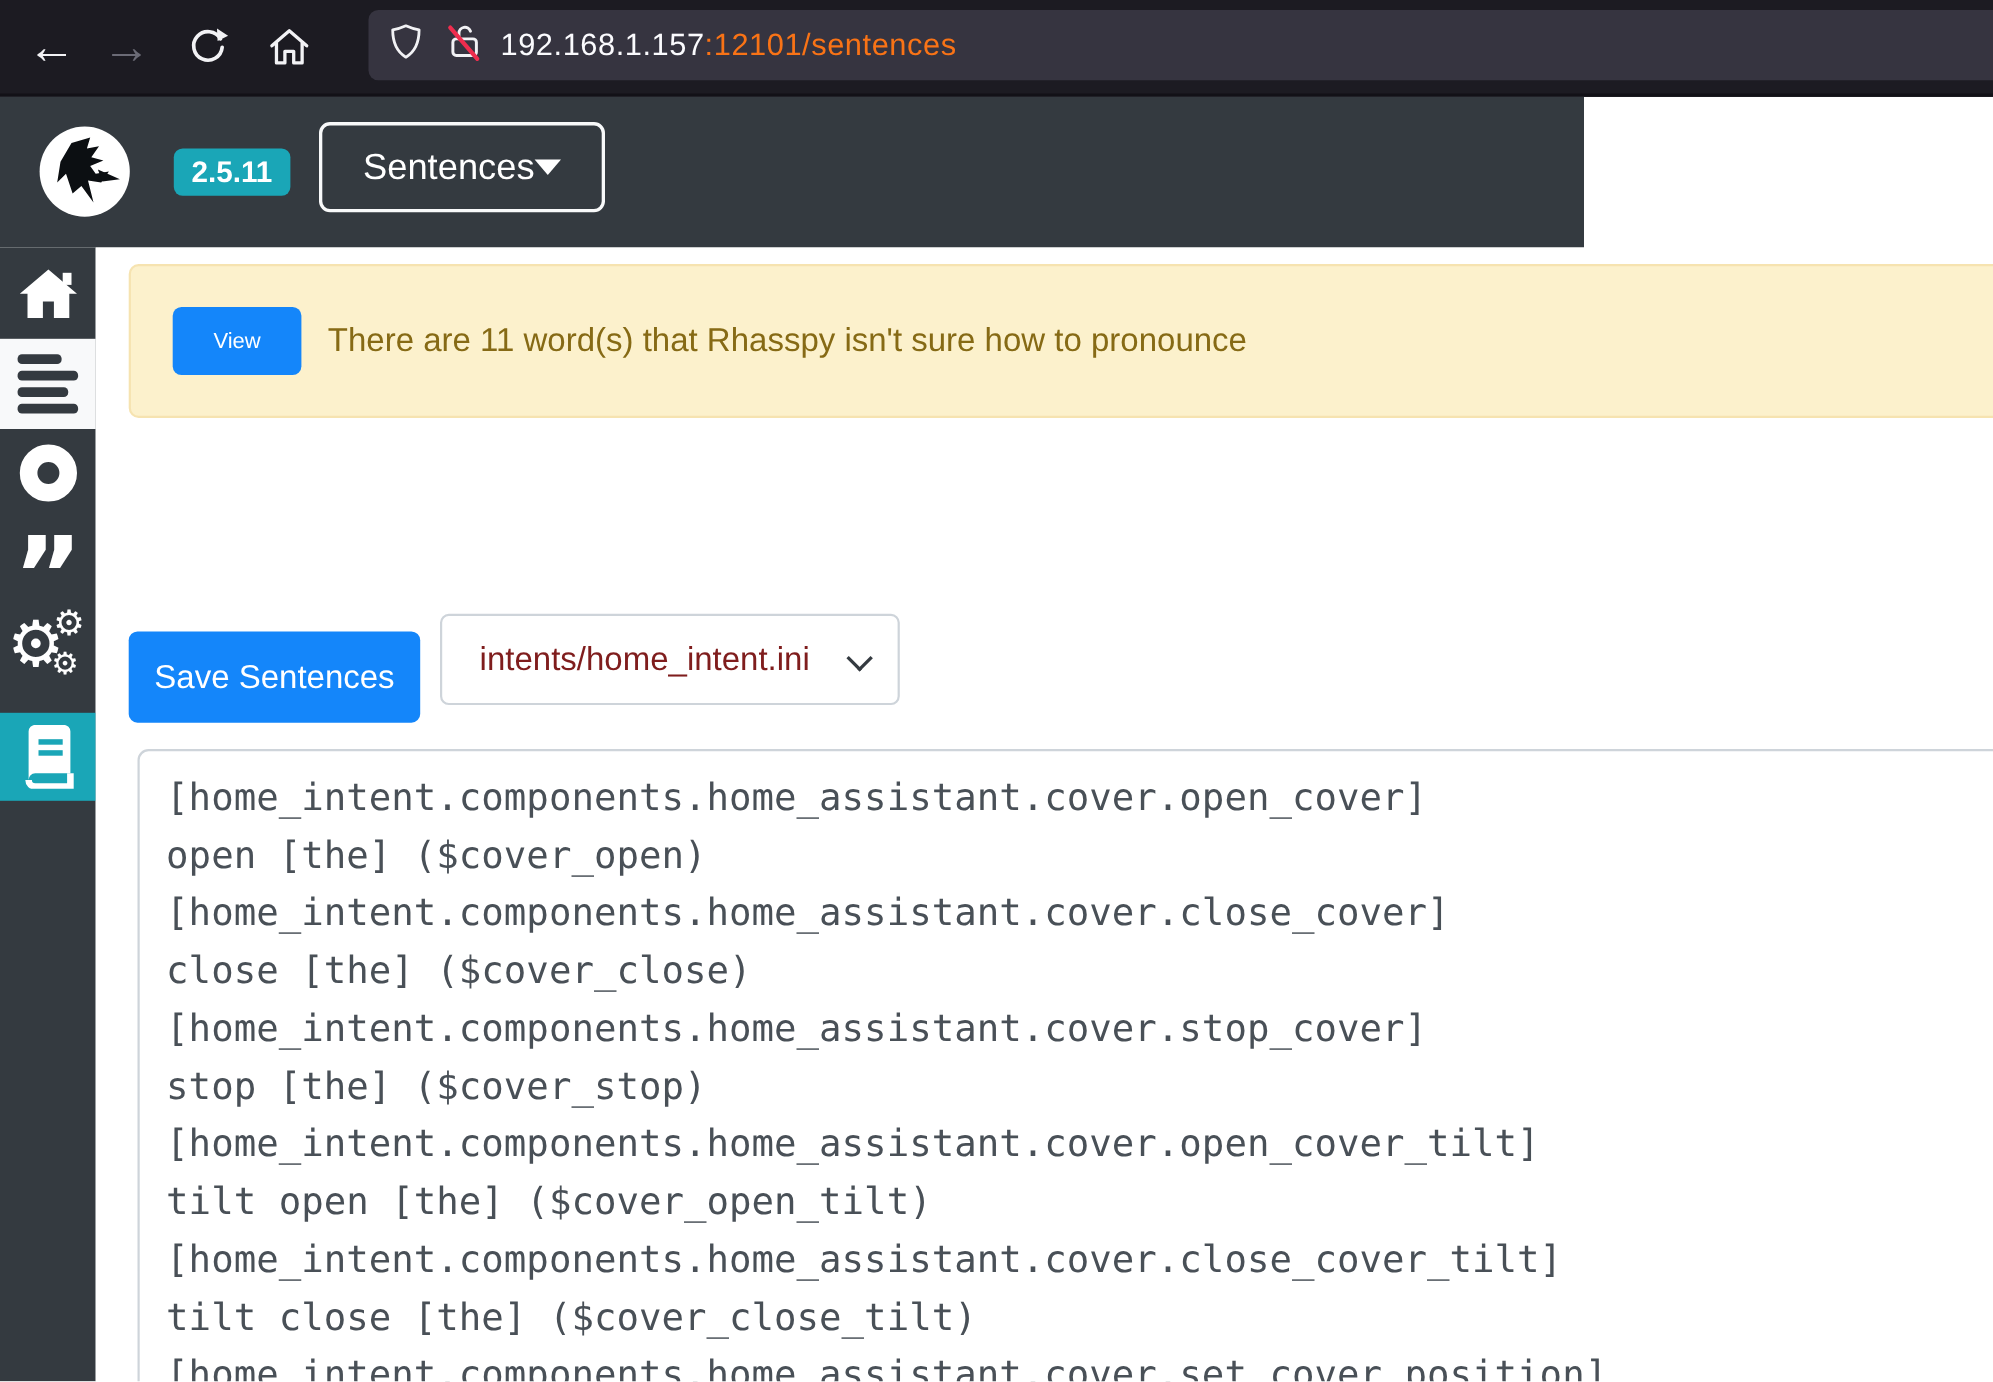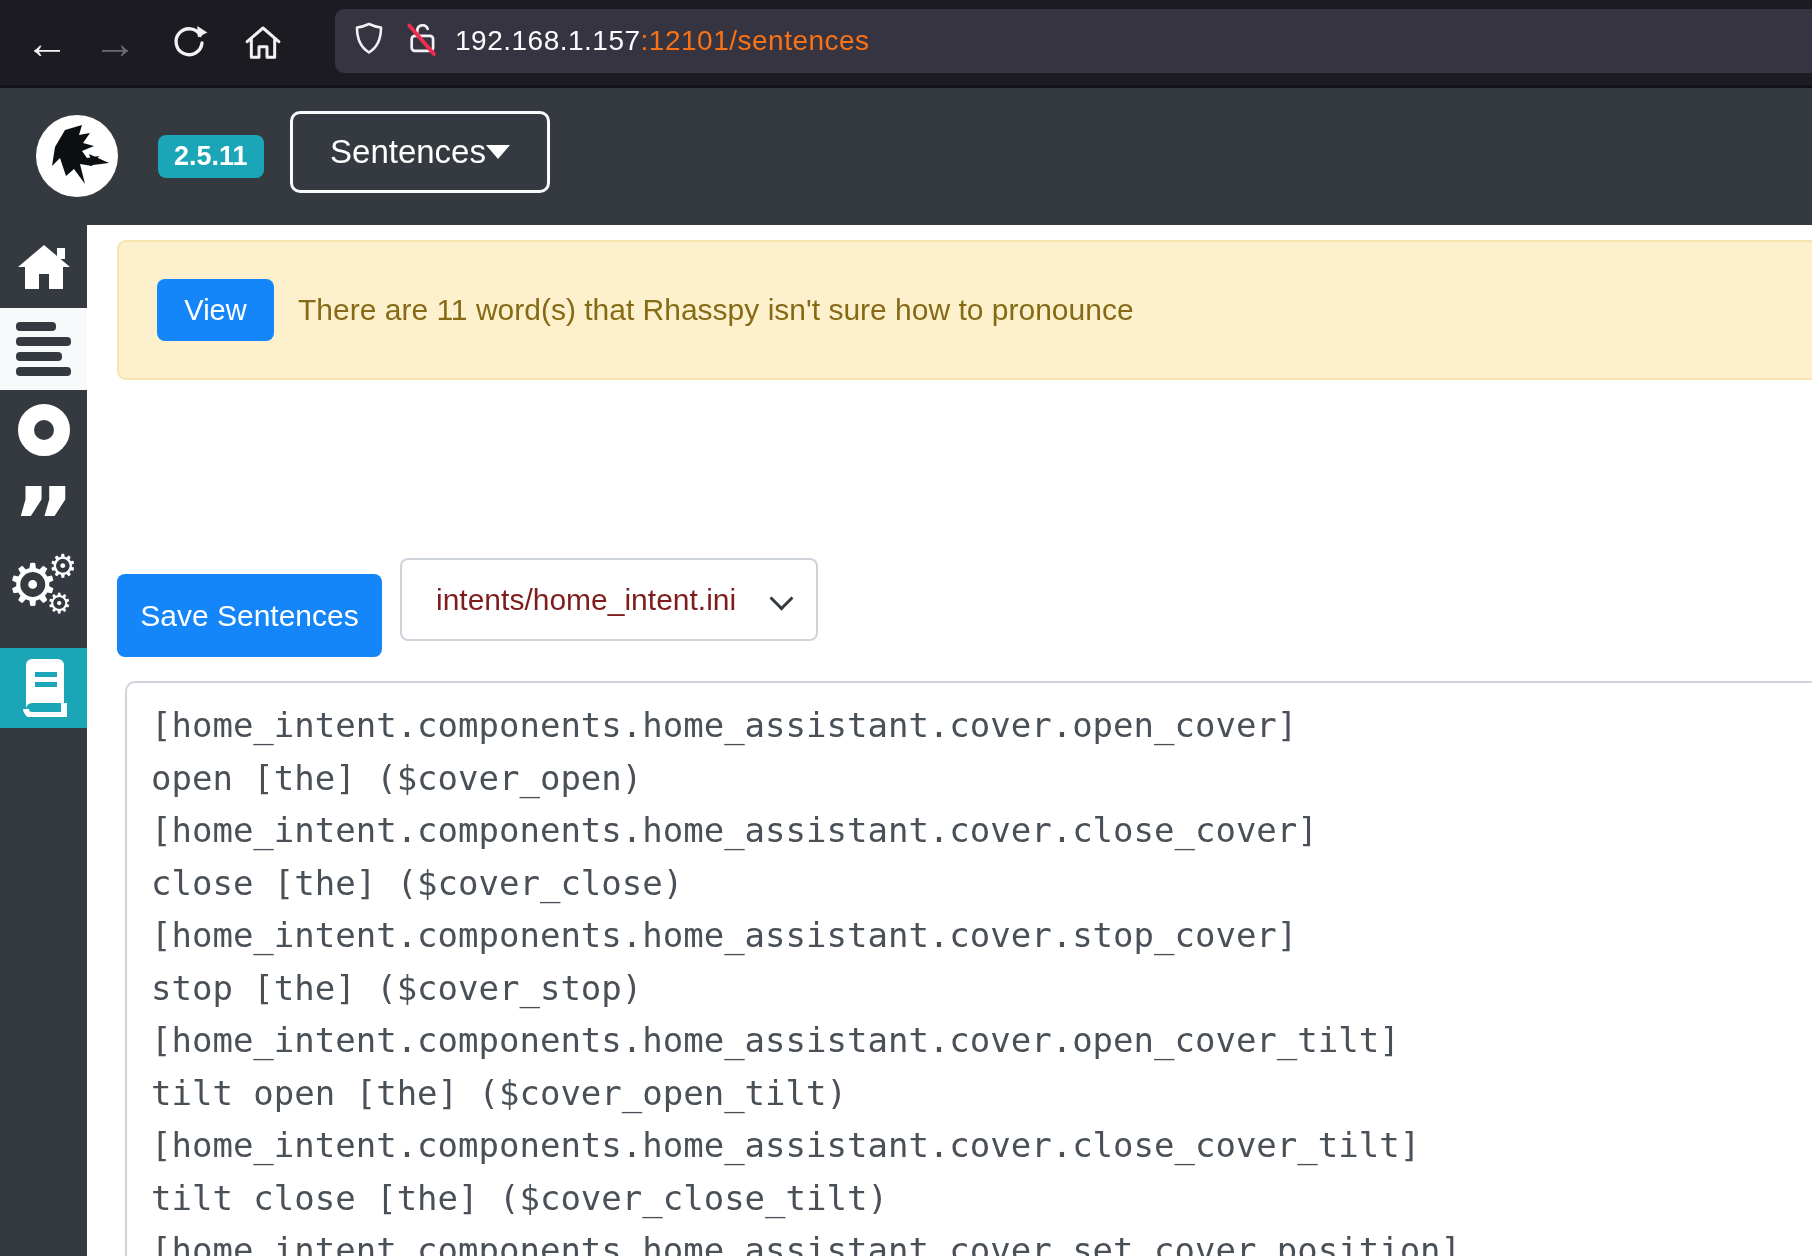--- a/index.html
+++ b/index.html
@@ -20,21 +20,21 @@
                background:#363440; border-radius:9px; display:flex; align-items:center;margin-left:25px; }
   .url-icon { position:absolute; top:50%; transform:translateY(-50%); }
   .shield-pos { left:16px; }
   .lock-pos   { left:68px; }
   .url-text { position:absolute; left:120px; top:0; height:64px; display:flex;
               align-items:center; font-size:28px; letter-spacing:.5px; white-space:nowrap; }
   .url-host { color:#fbfbfe; }
   .url-path { color:#f97316; }
 
   
-  .app-header { position:absolute; left:0; top:88px; width:1812px; height:137px; background:#343a40; }
+  .app-header { position:absolute; left:0; top:88px; width:1440px; height:137px; background:#343a40; }
   .logo { position:absolute; left:35px; top:26px; width:84px; height:84px; }
   .version-badge { position:absolute; left:158px; top:47px; height:43px; padding:0 16px;
                    background:#1aa6b7; color:#fff; font-weight:bold; font-size:27px;
                    line-height:43px; border-radius:8px; }
   .page-select { position:absolute; left:290px; top:23px; width:260px; height:82px;
                  border:3px solid #f8f9fa; border-radius:10px; background:transparent;
                  color:#fff; font-size:33px; display:flex; align-items:center;
                  justify-content:center; cursor:pointer; }
   .caret-down { width:0; height:0; border-left:12px solid transparent;
                 border-right:12px solid transparent; border-top:14px solid #fff; }
@@ -62,21 +62,21 @@
   .gear-big   { left:-4px; top:-6px;  font-size:58px; }
   .gear-small1{ left:38px; top:-10px; font-size:32px; }
   .gear-small2{ left:36px; top:30px;  font-size:28px; }
 
   
   .main { position:absolute; left:87px; top:225px; width:1725px; height:1031px; background:#fff; }
   .alert-warning { position:absolute; left:30px; top:15px; width:1750px; height:140px;
                    background:#fcf1cc; border:2px solid #f6e3b0; border-radius:9px;
                    display:flex; align-items:center; padding-left:38px; gap:24px; }
   .view-button { width:117px; height:62px; background:#1486fa; color:#fff; border:none;
-                 border-radius:8px; font-size:29px; cursor:pointer; flex:0 0 auto; }
+                 border-radius:8px; font-size:20px; cursor:pointer; flex:0 0 auto; }
   .alert-msg { color:#866a15; font-size:30px; }
 
   .intro { position:absolute; left:27px; top:210px; font-size:30px; color:#6c757d; white-space:nowrap; }
   .intro a { color:#1a82fb; text-decoration:none; cursor:pointer; }
 
   .save-button { position:absolute; left:30px; top:333px; width:265px; height:83px;
                  background:#1486fa; color:#fff; border:none; border-radius:8px;
                  font-size:30px; cursor:pointer;margin-top:16px; }
   .file-select { position:absolute; left:313px; top:333px; width:418px; height:83px;
                  background:#fff; border:2px solid #ced4da; border-radius:8px;

